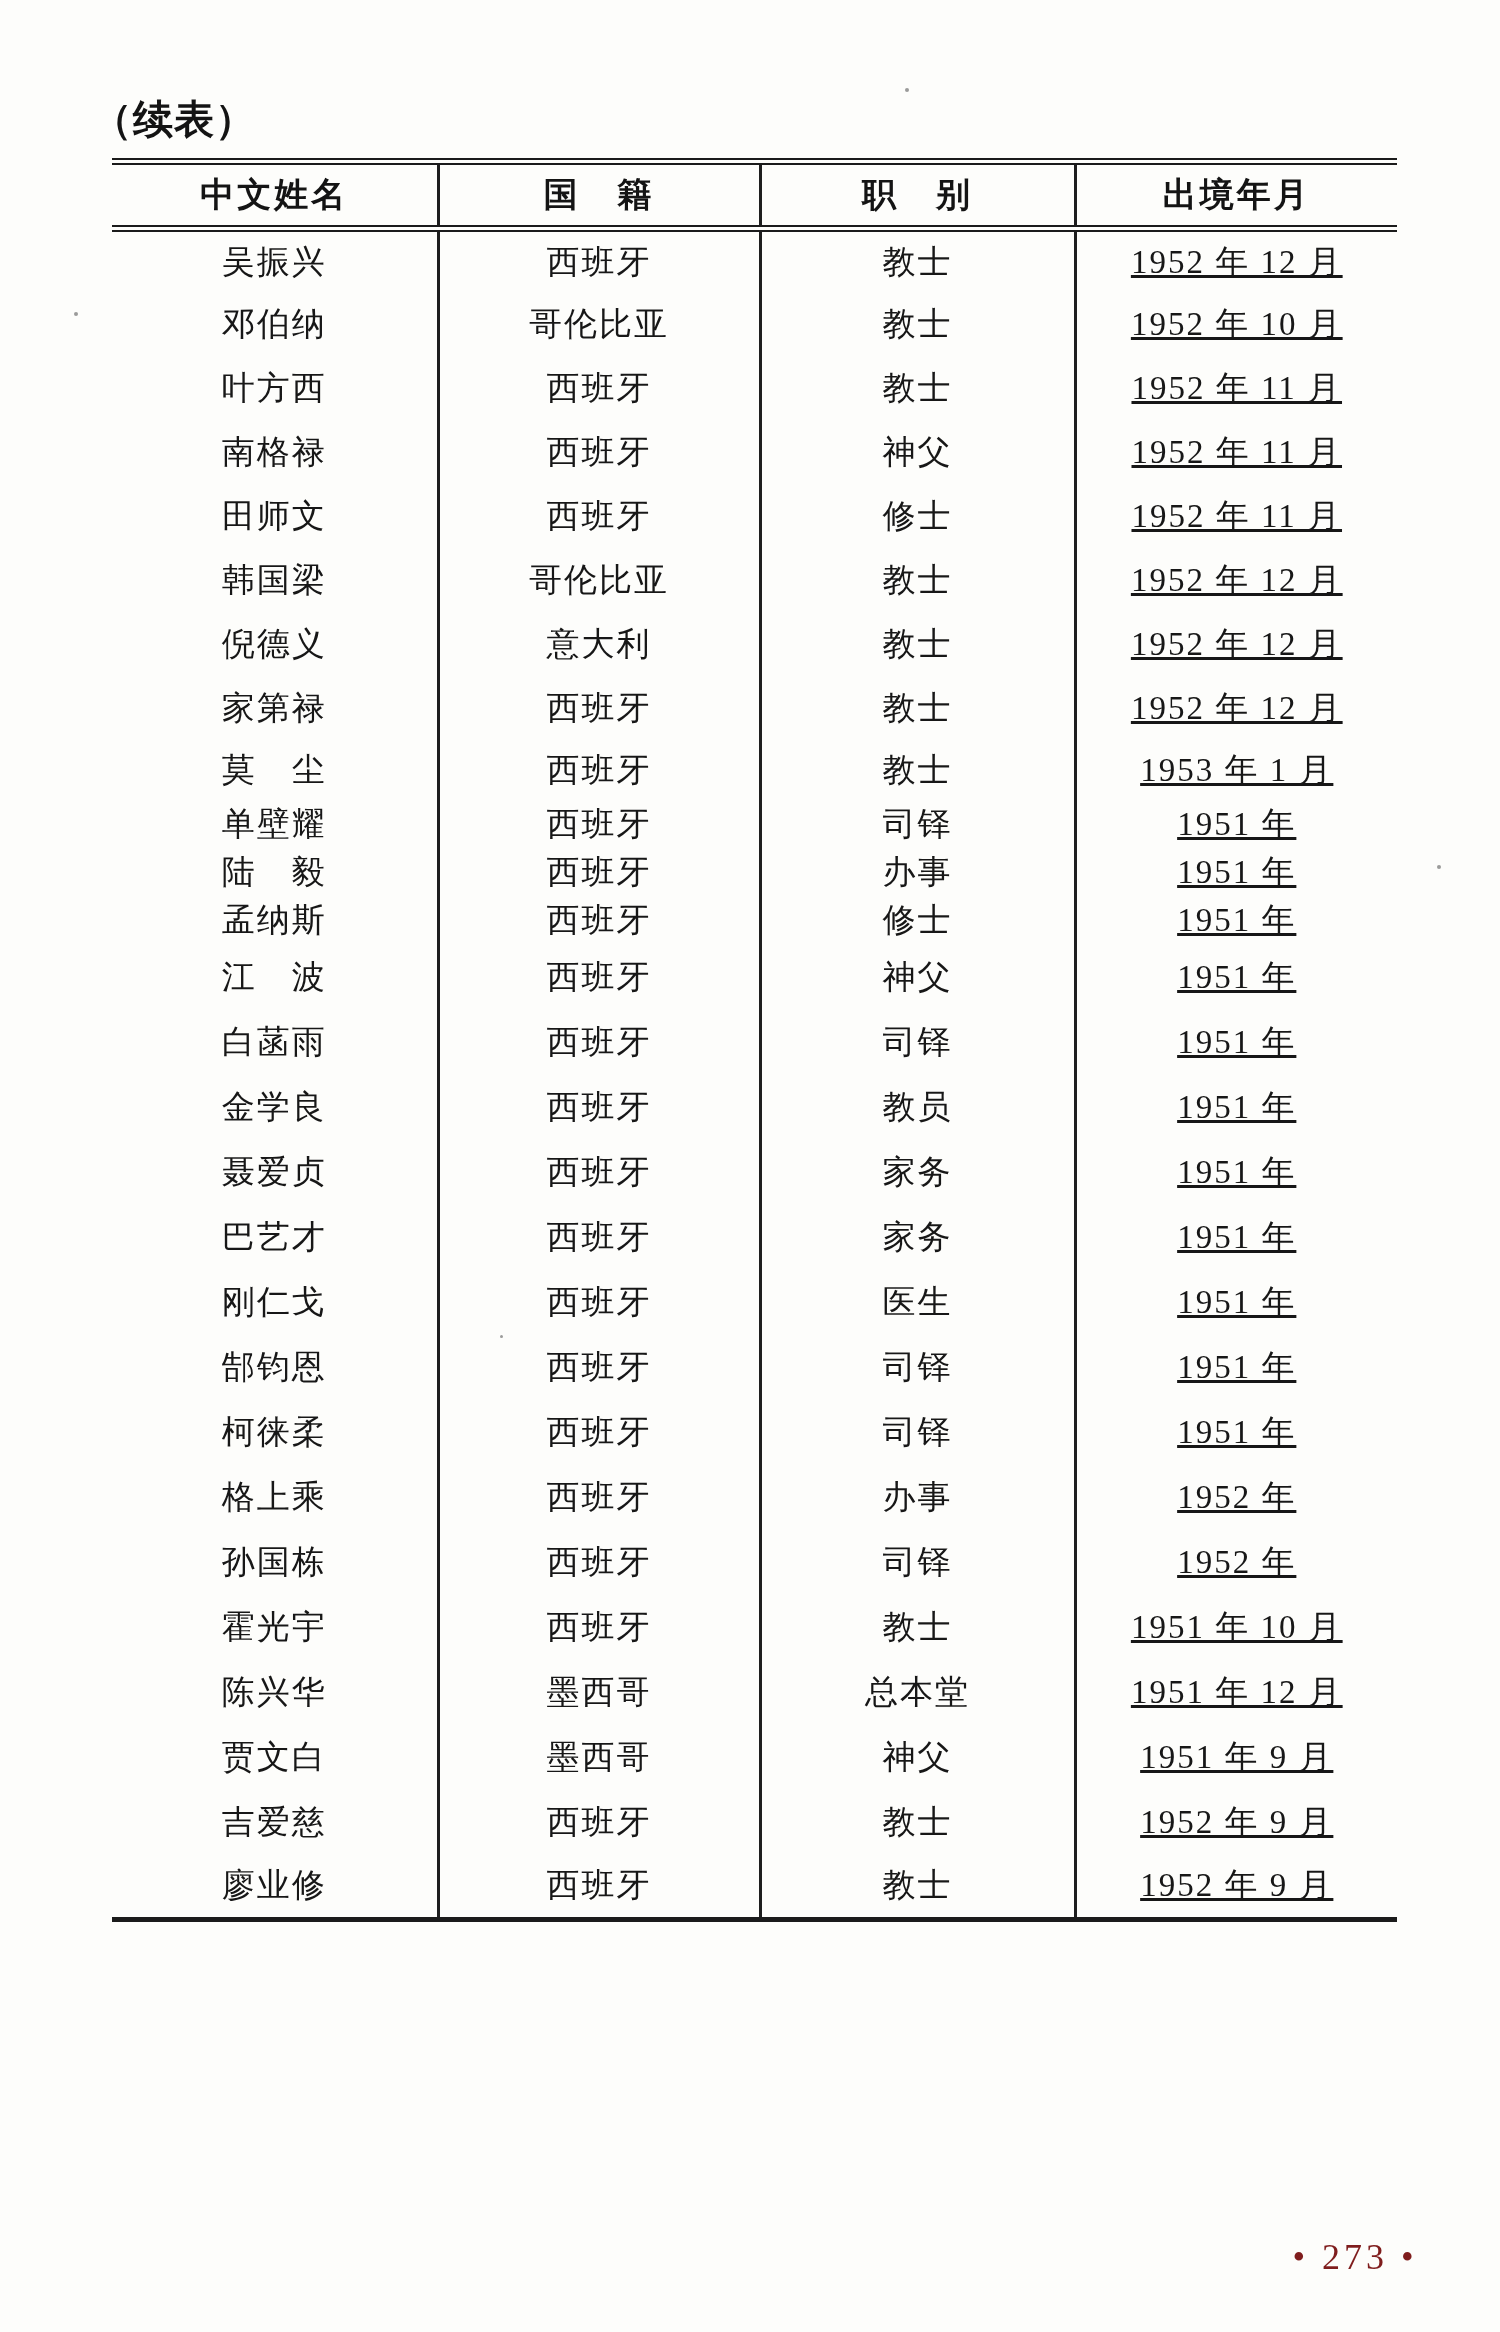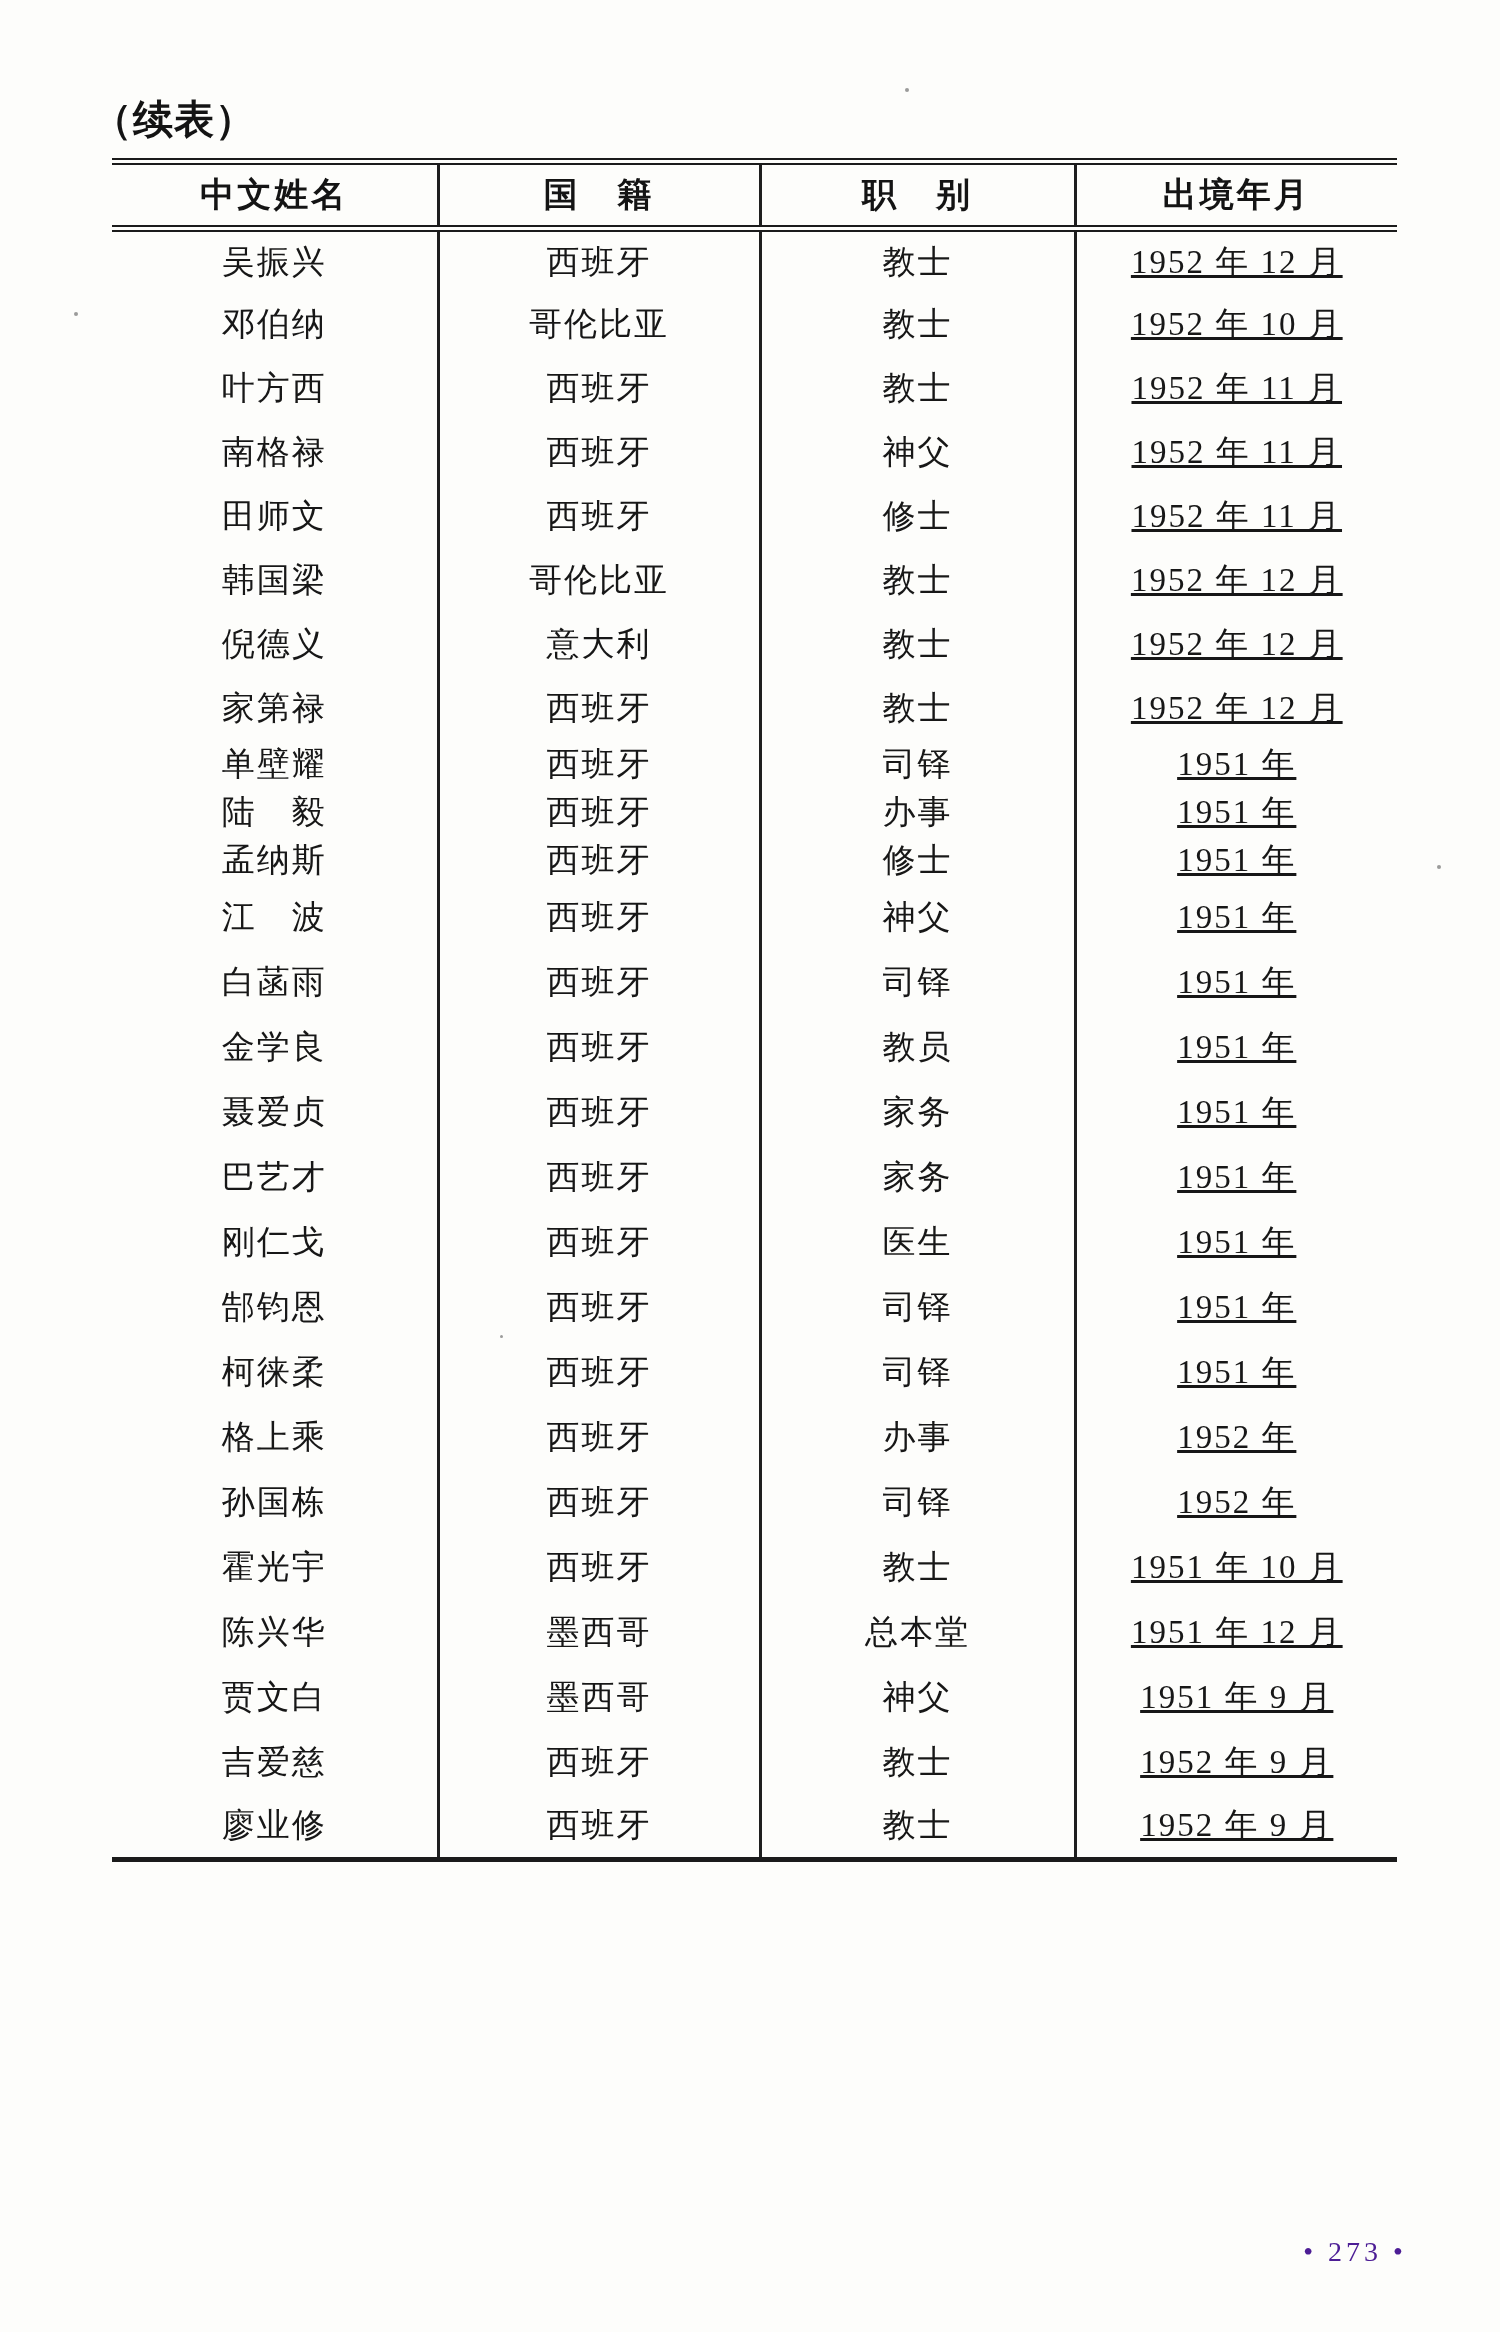--- a/index.html
+++ b/index.html
@@ -53,23 +53,23 @@
   table.exit-table td + td {
     border-left: 3px solid #1e1e1e;
   }
   td.date-cell { font-size: 31px; letter-spacing: 1px; text-decoration: underline; }
   .page-number {
     position: absolute;
     left: 1250px;
     top: 2236px;
     width: 210px;
     text-align: center;
-    font-size: 28px;
+    font-size: 36px;
     letter-spacing: 4px;
-    color: #4c1d95;
+    color: #7f1d1d;
   }
   .speck {
     position: absolute;
     background: #4a4a4a;
     border-radius: 50%;
     opacity: 0.55;
   }
 </style>
 </head>
 <body>
@@ -135,20 +135,26 @@
       <td>意大利</td>
       <td>教士</td>
       <td class="date-cell">1952 年 12 月</td>
     </tr>
         <tr style="height: 64px;">
       <td>家第禄</td>
       <td>西班牙</td>
       <td>教士</td>
       <td class="date-cell">1952 年 12 月</td>
     </tr>
+        <tr style="height: 60px;">
+      <td>莫　尘</td>
+      <td>西班牙</td>
+      <td>教士</td>
+      <td class="date-cell">1953 年 1 月</td>
+    </tr>
         <tr style="height: 48px;">
       <td>单壁耀</td>
       <td>西班牙</td>
       <td>司铎</td>
       <td class="date-cell">1951 年</td>
     </tr>
         <tr style="height: 48px;">
       <td>陆　毅</td>
       <td>西班牙</td>
       <td>办事</td>

